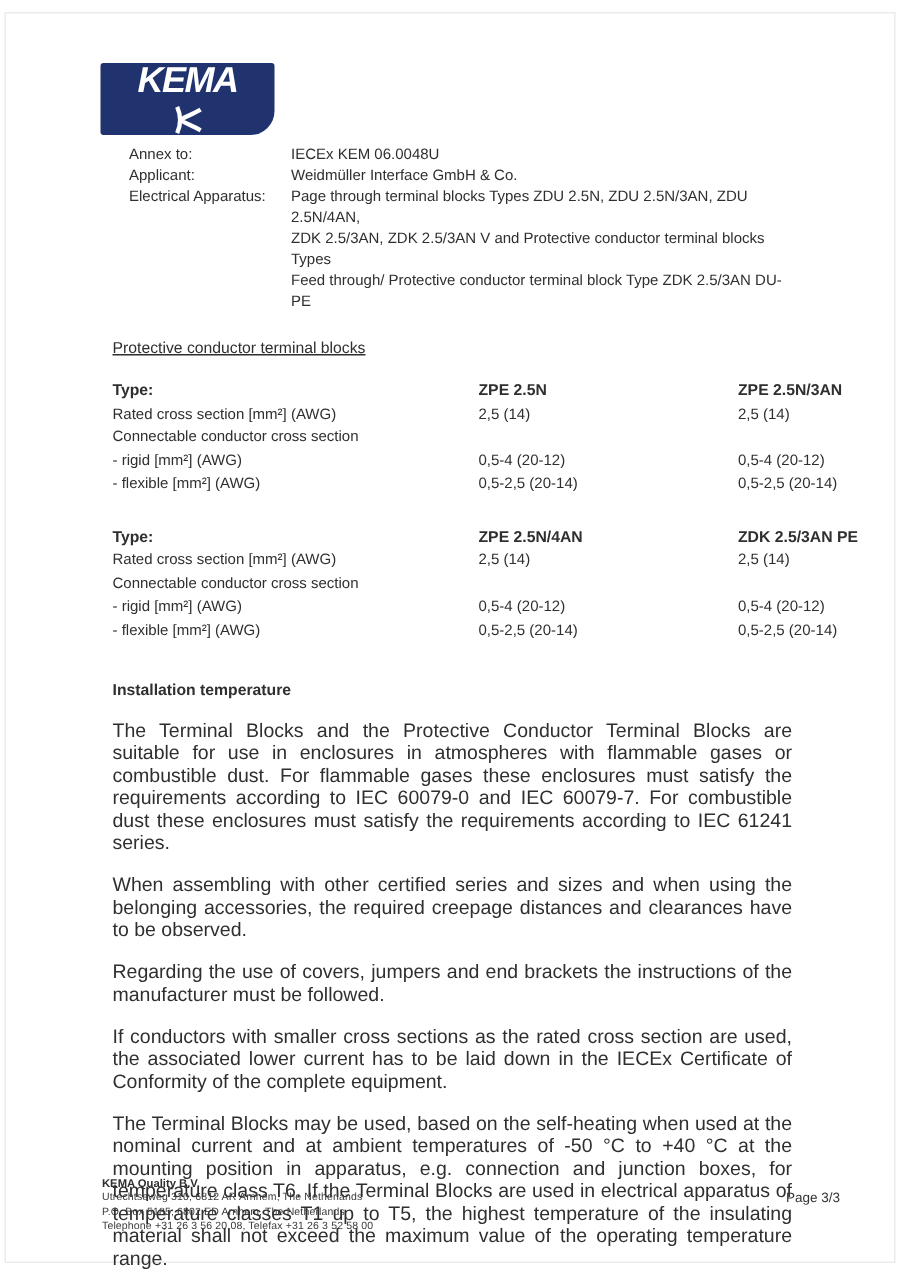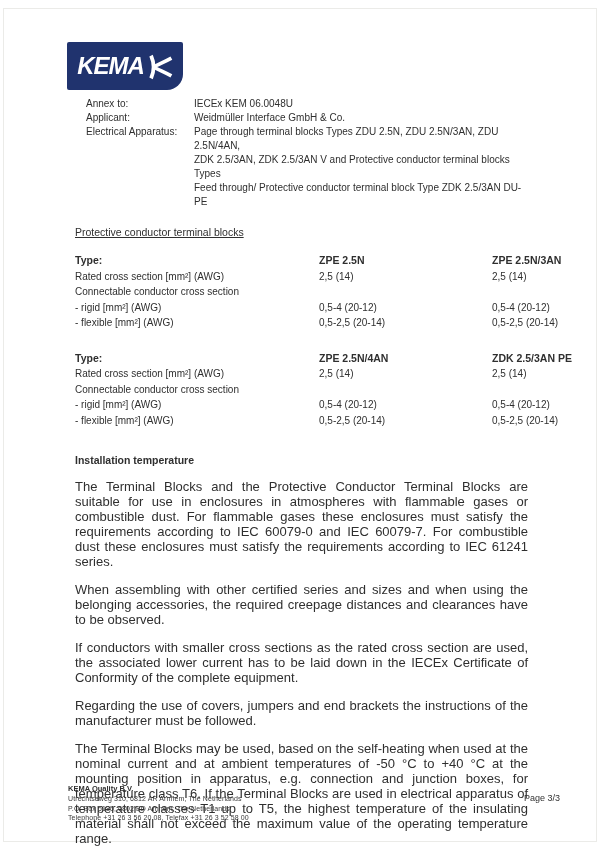--- a/index.html
+++ b/index.html
@@ -10,21 +10,21 @@
   }
   .scan-edge{
     position:absolute;left:3px;top:8px;right:3px;bottom:6px;
     border:1px solid #ebebe8;pointer-events:none;
   }
   .content{position:absolute;left:75px;top:0;width:453px;}
   
   .logo{
     margin-top:42px;margin-left:-8px;width:116px;height:48px;
     border-radius:2px 2px 16px 2px;
-    display:flex;align-items:center;justify-content:center;gap:3px;
+    display:flex;align-items:center;justify-content:center;gap:3px;flex-direction:column;
   }
   .logo-text{
     color:#ffffff;font-weight:bold;font-style:italic;
     font-size:24px;letter-spacing:-1px;line-height:1;
   }
   .logo-symbol{display:block;margin-top:1px;}
   
   .info-block{margin-top:7px;font-size:10px;line-height:14px;}
   .info-row{display:flex;margin-left:11px;}
   .info-label{width:108px;flex:none;}
@@ -145,22 +145,22 @@
     <div class="spec-row">
       <span class="spec-label">- flexible [mm²] (AWG)</span>
       <span class="spec-col">0,5-2,5 (20-14)</span>
       <span class="spec-col">0,5-2,5 (20-14)</span>
     </div>
   </div>
 
   <div class="instructions-title">Installation temperature</div>
   <div class="para">The Terminal Blocks and the Protective Conductor Terminal Blocks are suitable for use in enclosures in atmospheres with flammable gases or combustible dust. For flammable gases these enclosures must satisfy the requirements according to IEC 60079-0 and IEC 60079-7. For combustible dust these enclosures must satisfy the requirements according to IEC 61241 series.</div>
   <div class="para">When assembling with other certified series and sizes and when using the belonging accessories, the required creepage distances and clearances have to be observed.</div>
+  <div class="para">Regarding the use of covers, jumpers and end brackets the instructions of the manufacturer must be followed.</div>
   <div class="para">If conductors with smaller cross sections as the rated cross section are used, the associated lower current has to be laid down in the IECEx Certificate of Conformity of the complete equipment.</div>
-  <div class="para">Regarding the use of covers, jumpers and end brackets the instructions of the manufacturer must be followed.</div>
   <div class="para">The Terminal Blocks may be used, based on the self-heating when used at the nominal current and at ambient temperatures of -50 °C to +40 °C at the mounting position in apparatus, e.g. connection and junction boxes, for temperature class T6. If the Terminal Blocks are used in electrical apparatus of temperature classes T1 up to T5, the highest temperature of the insulating material shall not exceed the maximum value of the operating temperature range.</div>
 
 </div>
 
 <div class="footer">
   <div>
     <div class="footer-company">KEMA Quality B.V.</div>
     <div class="footer-line">Utrechtseweg 310, 6812 AR Arnhem, The Netherlands</div>
     <div class="footer-line">P.O. Box 5185, 6802 ED Arnhem, The Netherlands</div>
     <div class="footer-line">Telephone +31 26 3 56 20 08, Telefax +31 26 3 52 58 00</div>

